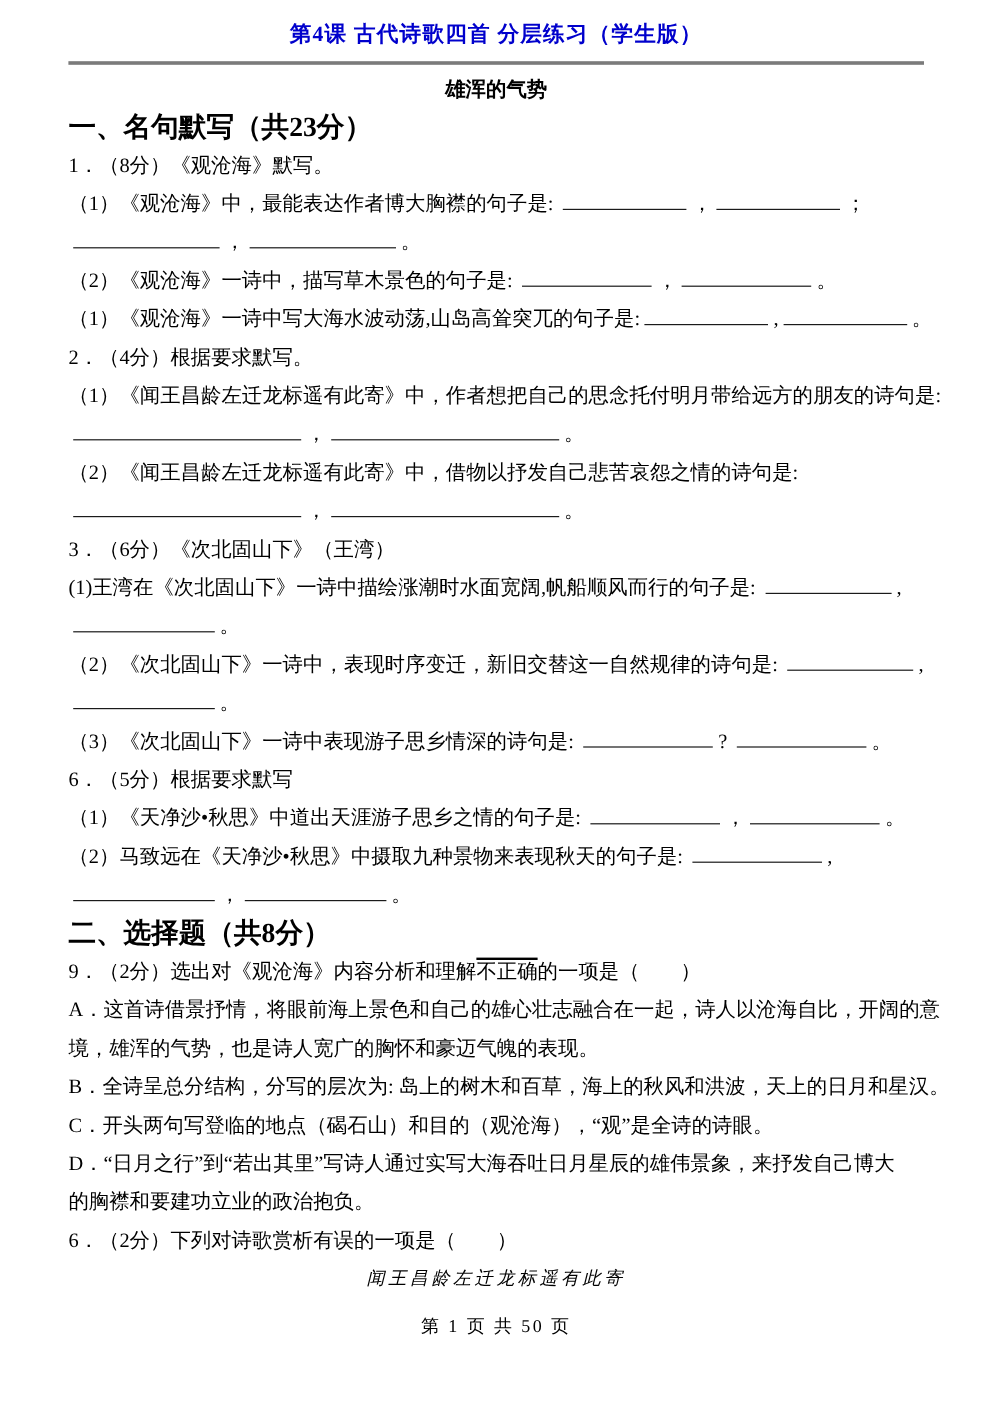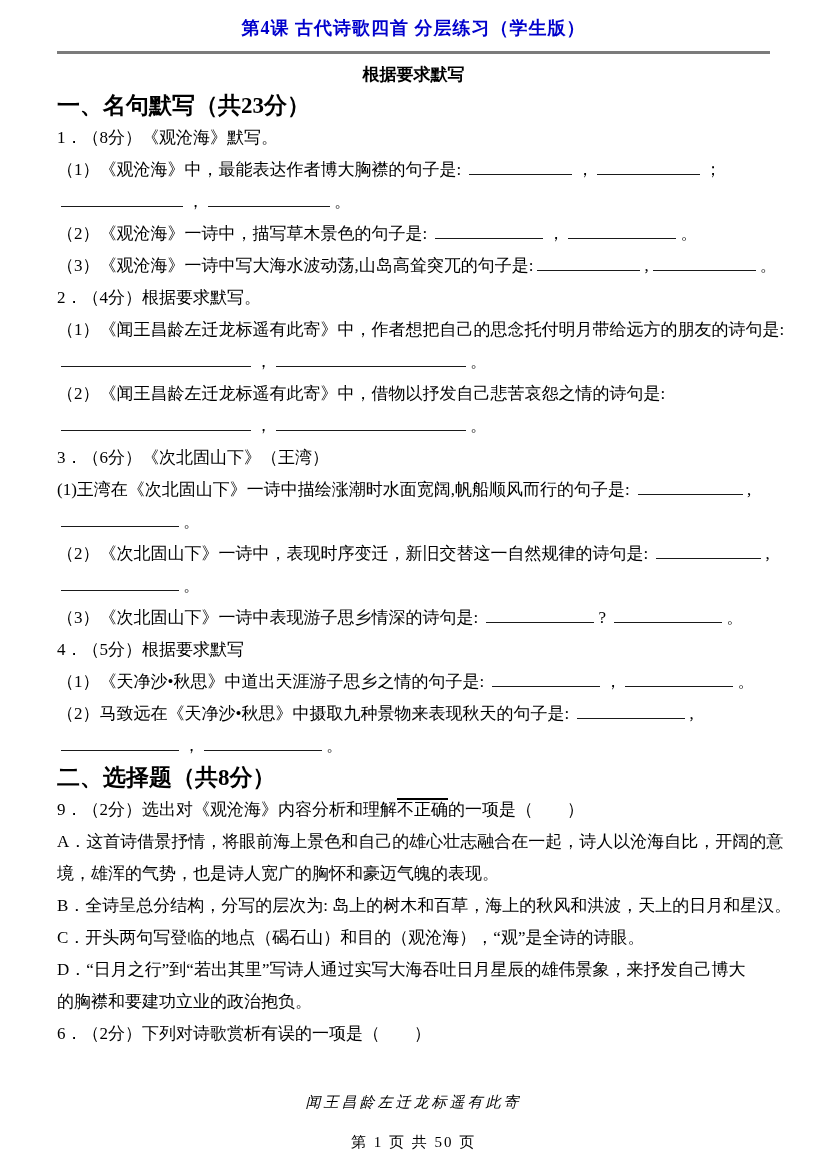--- a/index.html
+++ b/index.html
@@ -57,57 +57,56 @@
   .ovl {
     text-decoration: overline;
     text-decoration-thickness: 1.5px;
   }
   .poem-caption {
     text-align: center;
     font-style: italic;
     font-size: 15px;
     line-height: 32px;
     letter-spacing: 3px;
-    margin-top: 36px;
   }
   .footer {
     text-align: center;
     font-size: 15px;
     line-height: 24px;
     margin-top: 12px;
     letter-spacing: 2px;
   }
 </style>
 </head>
 <body>
 
 <div class="page">
   <div class="doc-title" style="color: rgb(0, 0, 204);">第4课 古代诗歌四首 分层练习（学生版）</div>
   <div class="title-rule" style="background: rgb(123, 123, 123);"></div>
-  <div class="subtitle">根据要求默写</div>
+  <div class="subtitle">雄浑的气势</div>
 
   <div id="doc-body">
       <div class="line section"><span>一、名句默写（共23分）</span></div>
       <div class="line"><span>1．（8分）《观沧海》默写。</span></div>
       <div class="line"><span>（1）《观沧海》中，最能表达作者博大胸襟的句子是: </span><span class="blank" style="width: 103px;"></span><span>，</span><span class="blank" style="width: 103px;"></span><span>；</span></div>
       <div class="line"><span class="blank" style="width: 122px;"></span><span>，</span><span class="blank" style="width: 122px;"></span><span>。</span></div>
       <div class="line"><span>（2）《观沧海》一诗中，描写草木景色的句子是: </span><span class="blank" style="width: 108px;"></span><span>，</span><span class="blank" style="width: 108px;"></span><span>。</span></div>
-      <div class="line"><span>（3）《观沧海》一诗中写大海水波动荡,山岛高耸突兀的句子是:</span><span class="blank" style="width: 103px;"></span><span>,</span><span class="blank" style="width: 103px;"></span><span>。</span></div>
+      <div class="line"><span>（1）《观沧海》一诗中写大海水波动荡,山岛高耸突兀的句子是:</span><span class="blank" style="width: 103px;"></span><span>,</span><span class="blank" style="width: 103px;"></span><span>。</span></div>
       <div class="line"><span>2．（4分）根据要求默写。</span></div>
       <div class="line"><span>（1）《闻王昌龄左迁龙标遥有此寄》中，作者想把自己的思念托付明月带给远方的朋友的诗句是:</span></div>
       <div class="line"><span class="blank" style="width: 190px;"></span><span>，</span><span class="blank" style="width: 190px;"></span><span>。</span></div>
       <div class="line"><span>（2）《闻王昌龄左迁龙标遥有此寄》中，借物以抒发自己悲苦哀怨之情的诗句是:</span></div>
       <div class="line"><span class="blank" style="width: 190px;"></span><span>，</span><span class="blank" style="width: 190px;"></span><span>。</span></div>
       <div class="line"><span>3．（6分）《次北固山下》（王湾）</span></div>
       <div class="line"><span>(1)王湾在《次北固山下》一诗中描绘涨潮时水面宽阔,帆船顺风而行的句子是: </span><span class="blank" style="width: 105px;"></span><span>,</span></div>
       <div class="line"><span class="blank" style="width: 118px;"></span><span>。</span></div>
       <div class="line"><span>（2）《次北固山下》一诗中，表现时序变迁，新旧交替这一自然规律的诗句是: </span><span class="blank" style="width: 105px;"></span><span>,</span></div>
       <div class="line"><span class="blank" style="width: 118px;"></span><span>。</span></div>
       <div class="line"><span>（3）《次北固山下》一诗中表现游子思乡情深的诗句是: </span><span class="blank" style="width: 108px;"></span><span>? </span><span class="blank" style="width: 108px;"></span><span>。</span></div>
-      <div class="line"><span>4．（5分）根据要求默写</span></div>
+      <div class="line"><span>6．（5分）根据要求默写</span></div>
       <div class="line"><span>（1）《天净沙•秋思》中道出天涯游子思乡之情的句子是: </span><span class="blank" style="width: 108px;"></span><span>，</span><span class="blank" style="width: 108px;"></span><span>。</span></div>
       <div class="line"><span>（2）马致远在《天净沙•秋思》中摄取九种景物来表现秋天的句子是: </span><span class="blank" style="width: 108px;"></span><span>,</span></div>
       <div class="line"><span class="blank" style="width: 118px;"></span><span>，</span><span class="blank" style="width: 118px;"></span><span>。</span></div>
       <div class="line section"><span>二、选择题（共8分）</span></div>
       <div class="line"><span>9．（2分）选出对《观沧海》内容分析和理解</span><span class="ovl">不正确</span><span>的一项是（　　）</span></div>
       <div class="line"><span>A．这首诗借景抒情，将眼前海上景色和自己的雄心壮志融合在一起，诗人以沧海自比，开阔的意</span></div>
       <div class="line"><span>境，雄浑的气势，也是诗人宽广的胸怀和豪迈气魄的表现。</span></div>
       <div class="line"><span>B．全诗呈总分结构，分写的层次为: 岛上的树木和百草，海上的秋风和洪波，天上的日月和星汉。</span></div>
       <div class="line"><span>C．开头两句写登临的地点（碣石山）和目的（观沧海），“观”是全诗的诗眼。</span></div>
       <div class="line"><span>D．“日月之行”到“若出其里”写诗人通过实写大海吞吐日月星辰的雄伟景象，来抒发自己博大</span></div>

